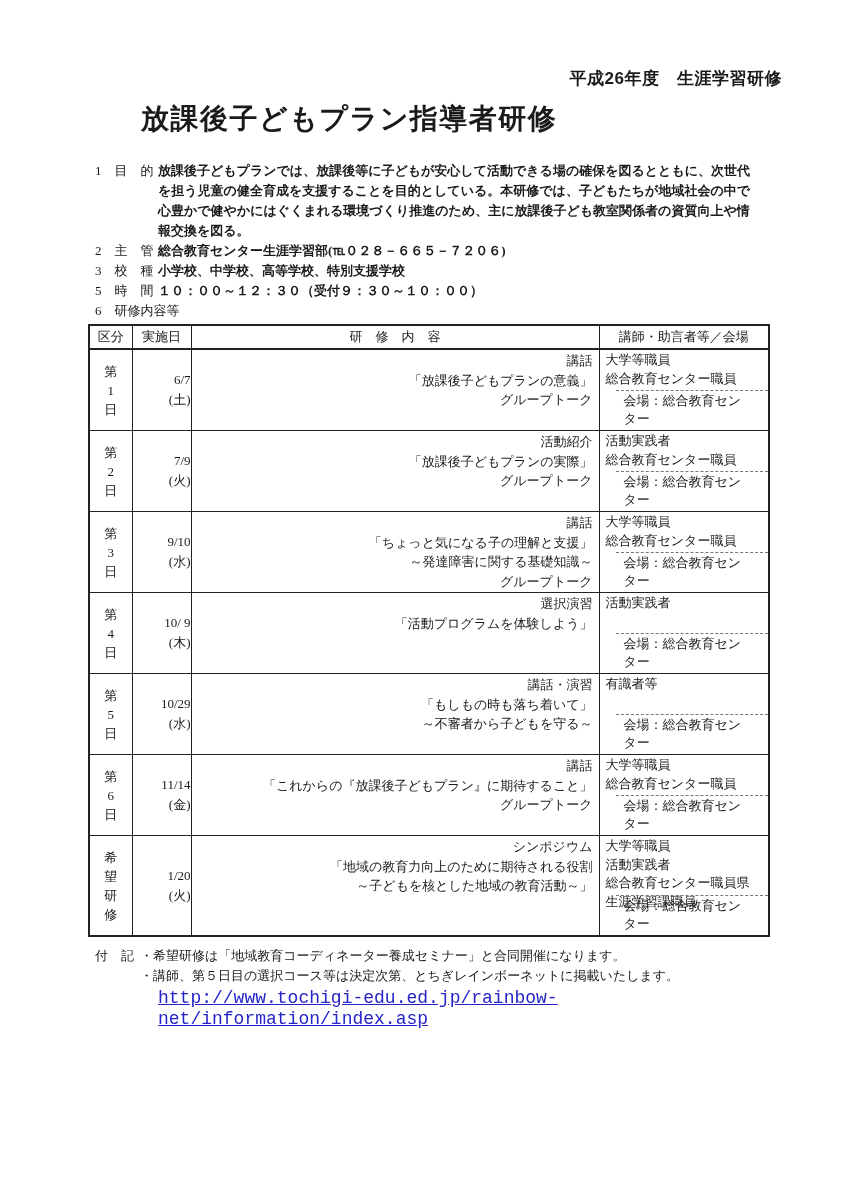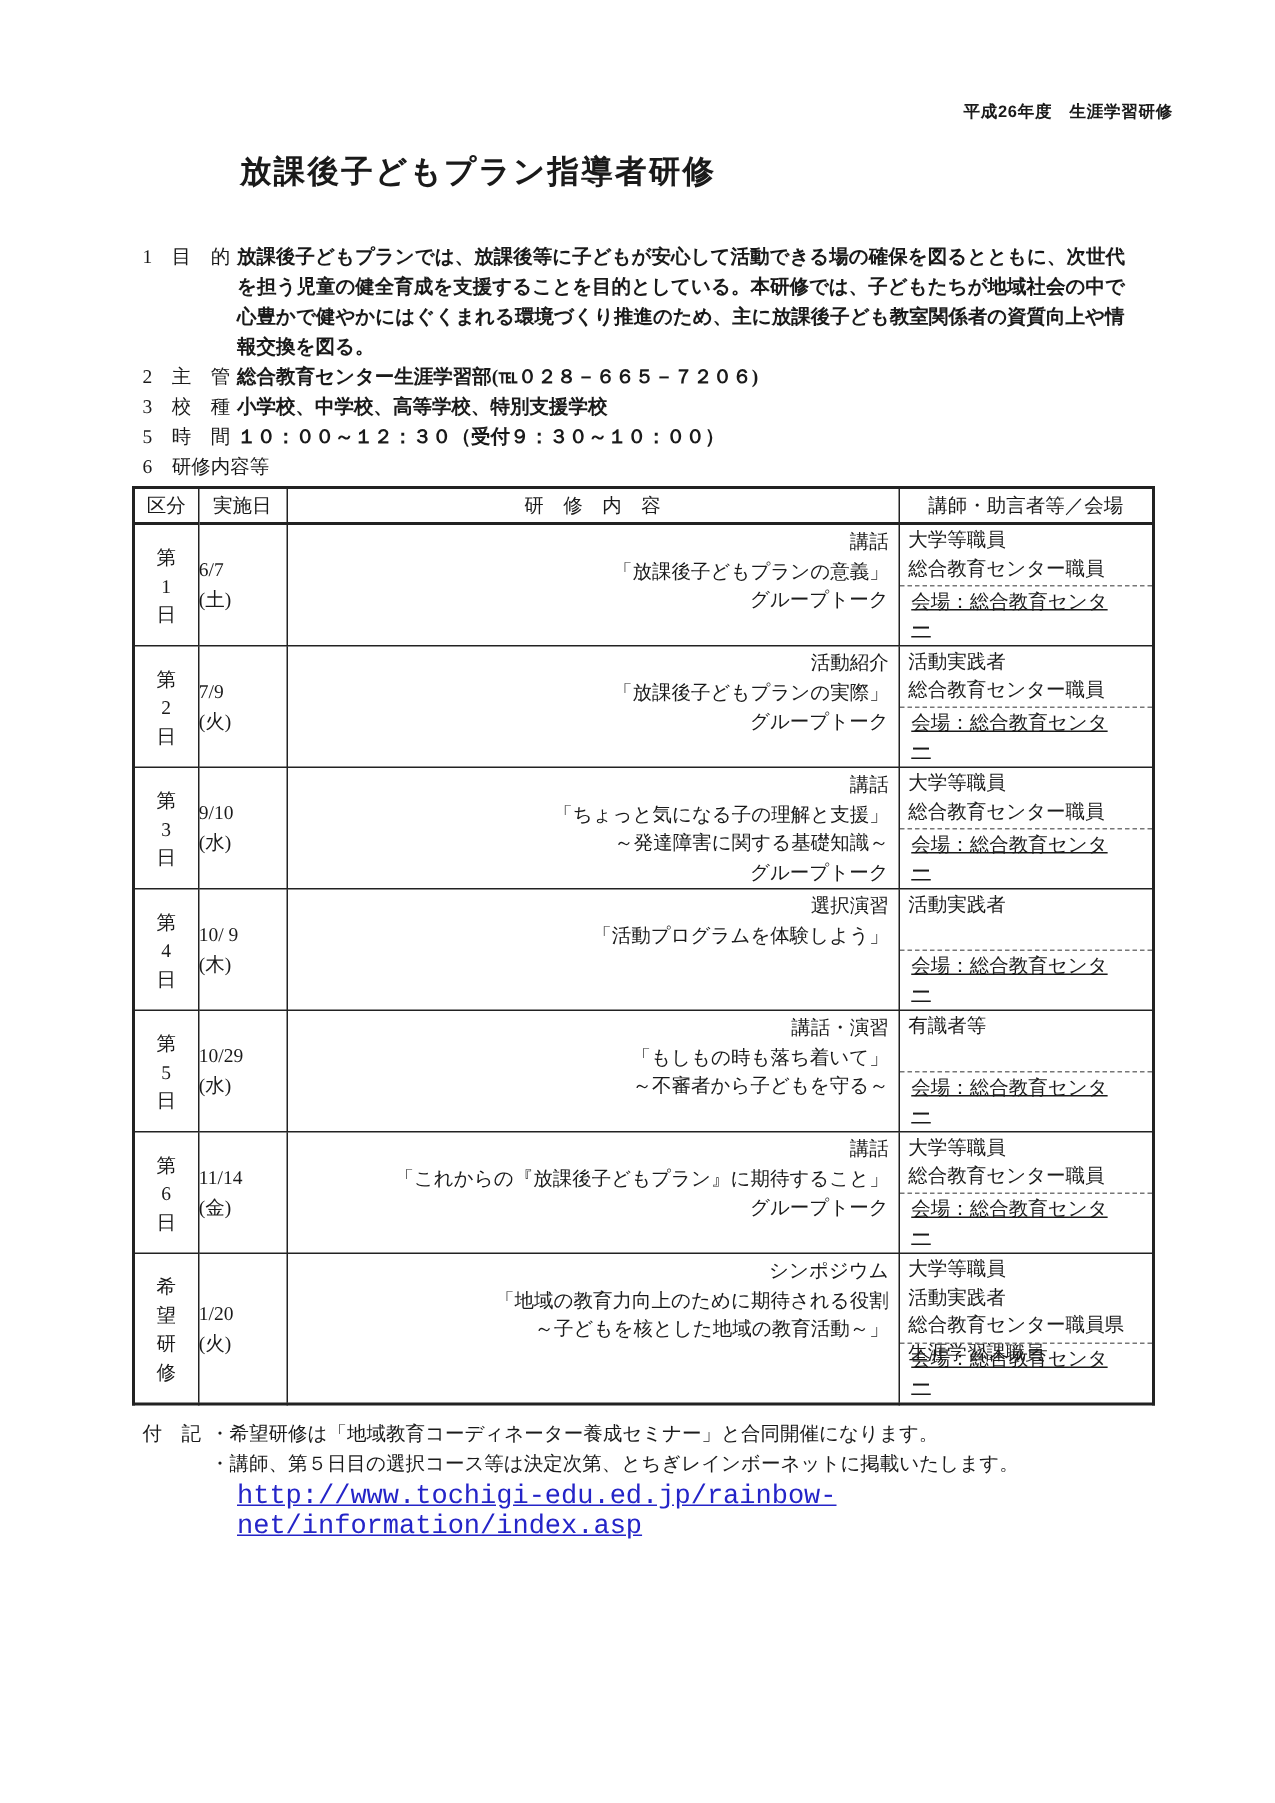--- a/index.html
+++ b/index.html
@@ -6,26 +6,26 @@
   html,body { background:#ffffff; }
   body { width:850px; height:1202px; }
   .page {
     position:relative; width:850px; height:1202px; background:#fff;
     font-family:"Liberation Serif","DejaVu Serif",serif;
     color:#1a1a1a;
   }
   .fiscal-label {
     position:absolute; top:67px; right:68px;
     font-family:"Liberation Sans","DejaVu Sans",sans-serif;
-    font-size:11px; font-weight:bold; letter-spacing:0.5px;
+    font-size:17px; font-weight:bold; letter-spacing:0.5px;
   }
   .doc-title {
-    position:absolute; top:100px; left:160px;
+    position:absolute; top:100px; left:141px;
     font-family:"Liberation Sans","DejaVu Sans",sans-serif;
-    font-size:21px; font-weight:bold; letter-spacing:1.5px;
+    font-size:28px; font-weight:bold; letter-spacing:1.5px;
   }
   .content {
     position:absolute; top:161px; left:95px; width:695px;
     font-size:13px; line-height:20px;
   }
   .section { display:flex; align-items:flex-start;justify-content:space-between; }
   .sec-label { width:63px; flex:none; white-space:pre; }
   .sec-body { flex:1; white-space:pre-line;font-weight:bold; }
 
   
@@ -39,36 +39,36 @@
     font-weight:normal; height:24px; text-align:center;
     border-bottom:2px solid #222; padding:0 4px;
   }
   table.training td { border-width:1px; }
   table.training { border-width:2px; }
   td.cell-kubun {
     text-align:center; vertical-align:middle;
     white-space:pre-line; line-height:19px; padding:2px 0;
   }
   td.cell-date {
-    text-align:left; vertical-align:middle;
+    text-align:right; vertical-align:middle;
     white-space:pre-line; line-height:20px; padding:20px 0;
   }
   td.cell-content {
     vertical-align:top; white-space:pre-line;
     padding:1px 6px; line-height:19.5px;text-align:right;
   }
   td.cell-lect {
     position:relative; vertical-align:top;
     padding:1px 6px 24px 6px;
   }
   .lecturers { white-space:pre-line; line-height:18.5px; }
   .venue {
-    position:absolute; left:0; right:0; bottom:0;
+    position:absolute; left:16px; right:0; bottom:0;
     border-top:1px dashed #777;
-    padding:1px 20px 2px 8px; line-height:18px;text-decoration:underline;
+    padding:1px 20px 2px 8px; line-height:18px;
   }
   tr.row-h60 { height:60px; } tr.row-h80 { height:80px; }
   tr.row-h62 { height:62px; } tr.row-h58 { height:58px; }
   tr.row-h88 { height:88px; }
 
   
   .notes { display:flex; margin-top:9px; }
   .notes-label { width:45px; flex:none; white-space:pre; }
   .notes-body { flex:1; white-space:pre-line; }
   .url-line { margin:2px 0 0 63px; }

